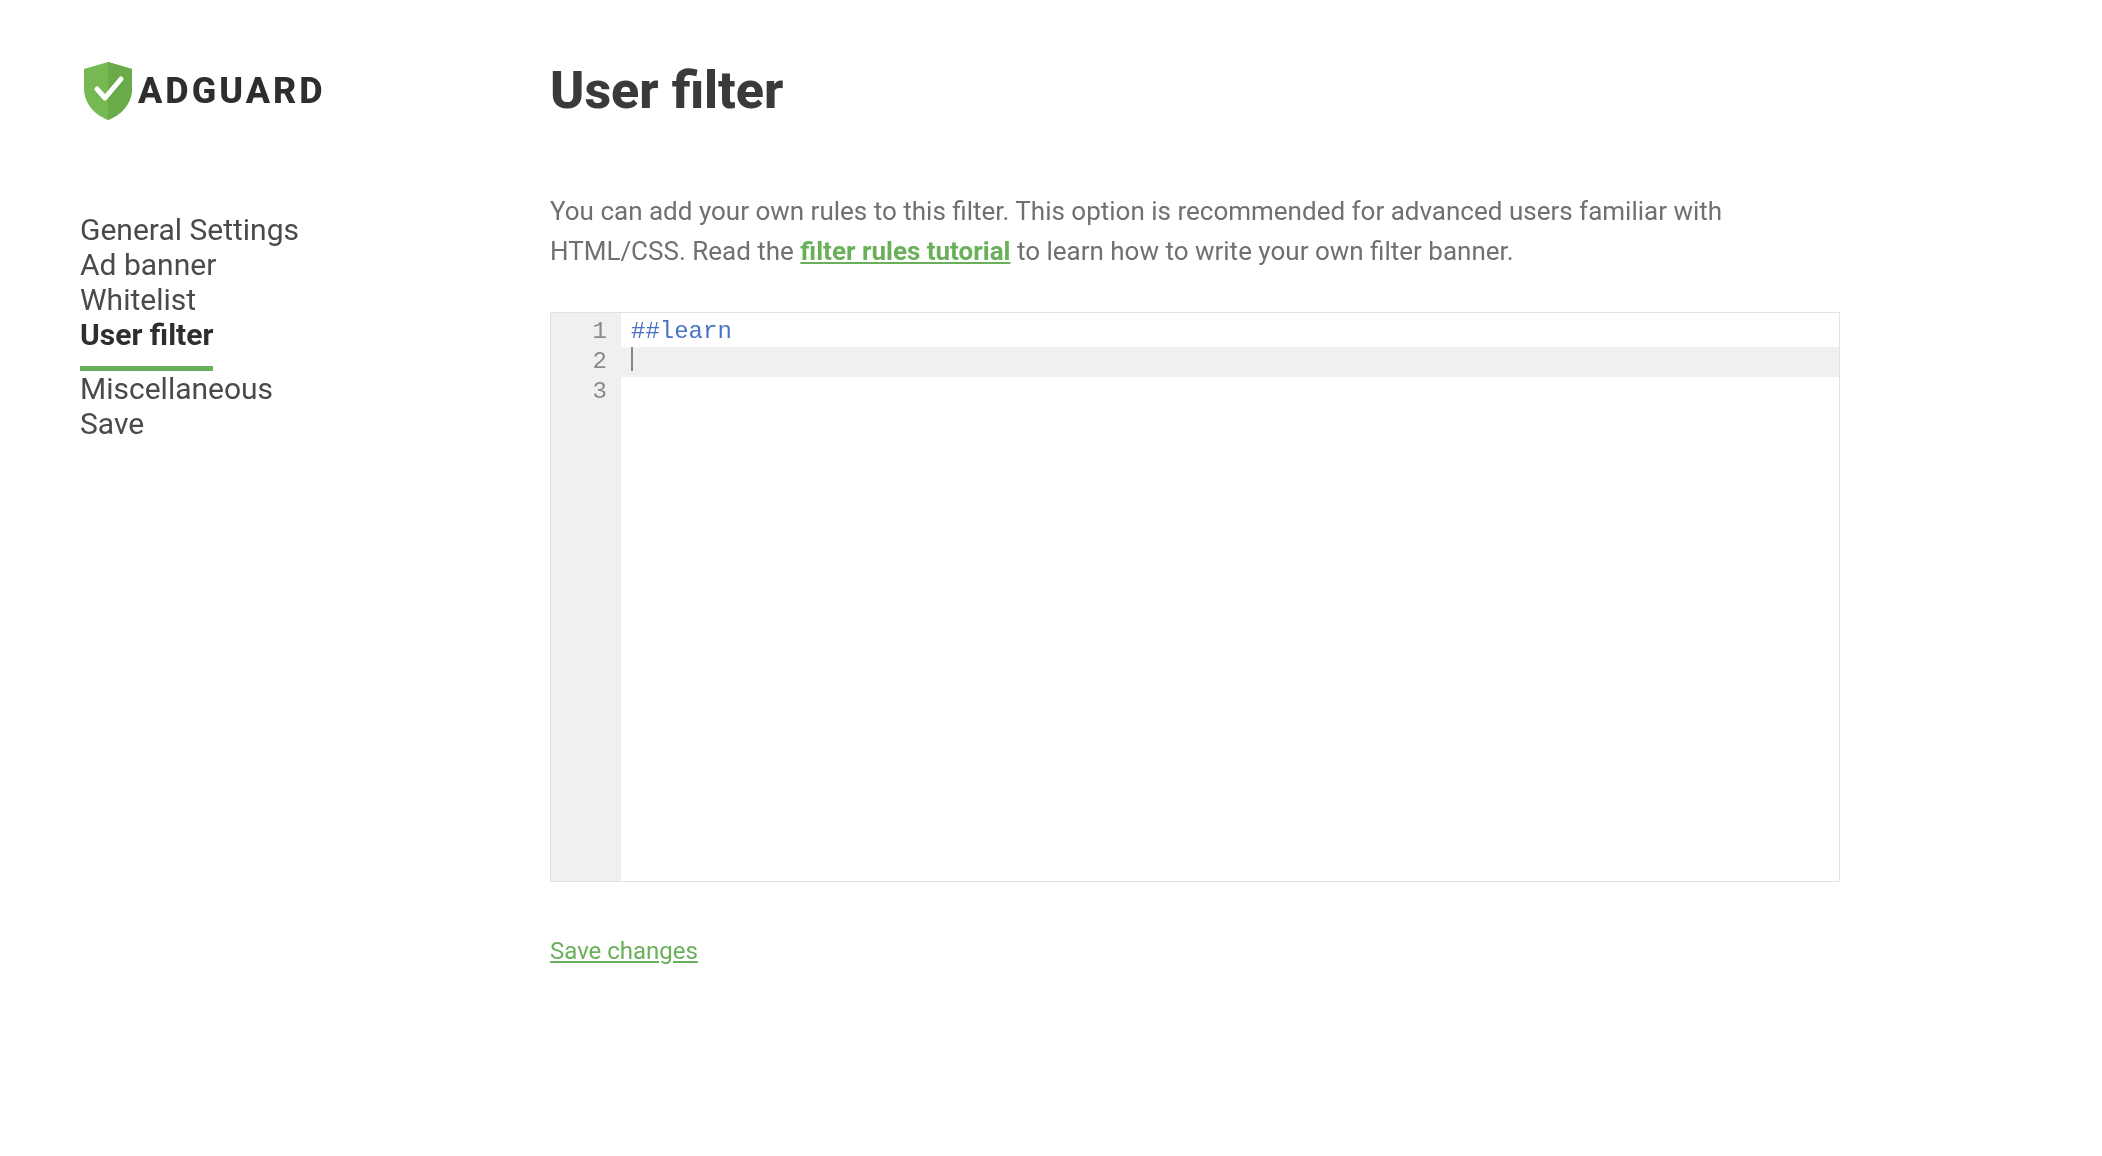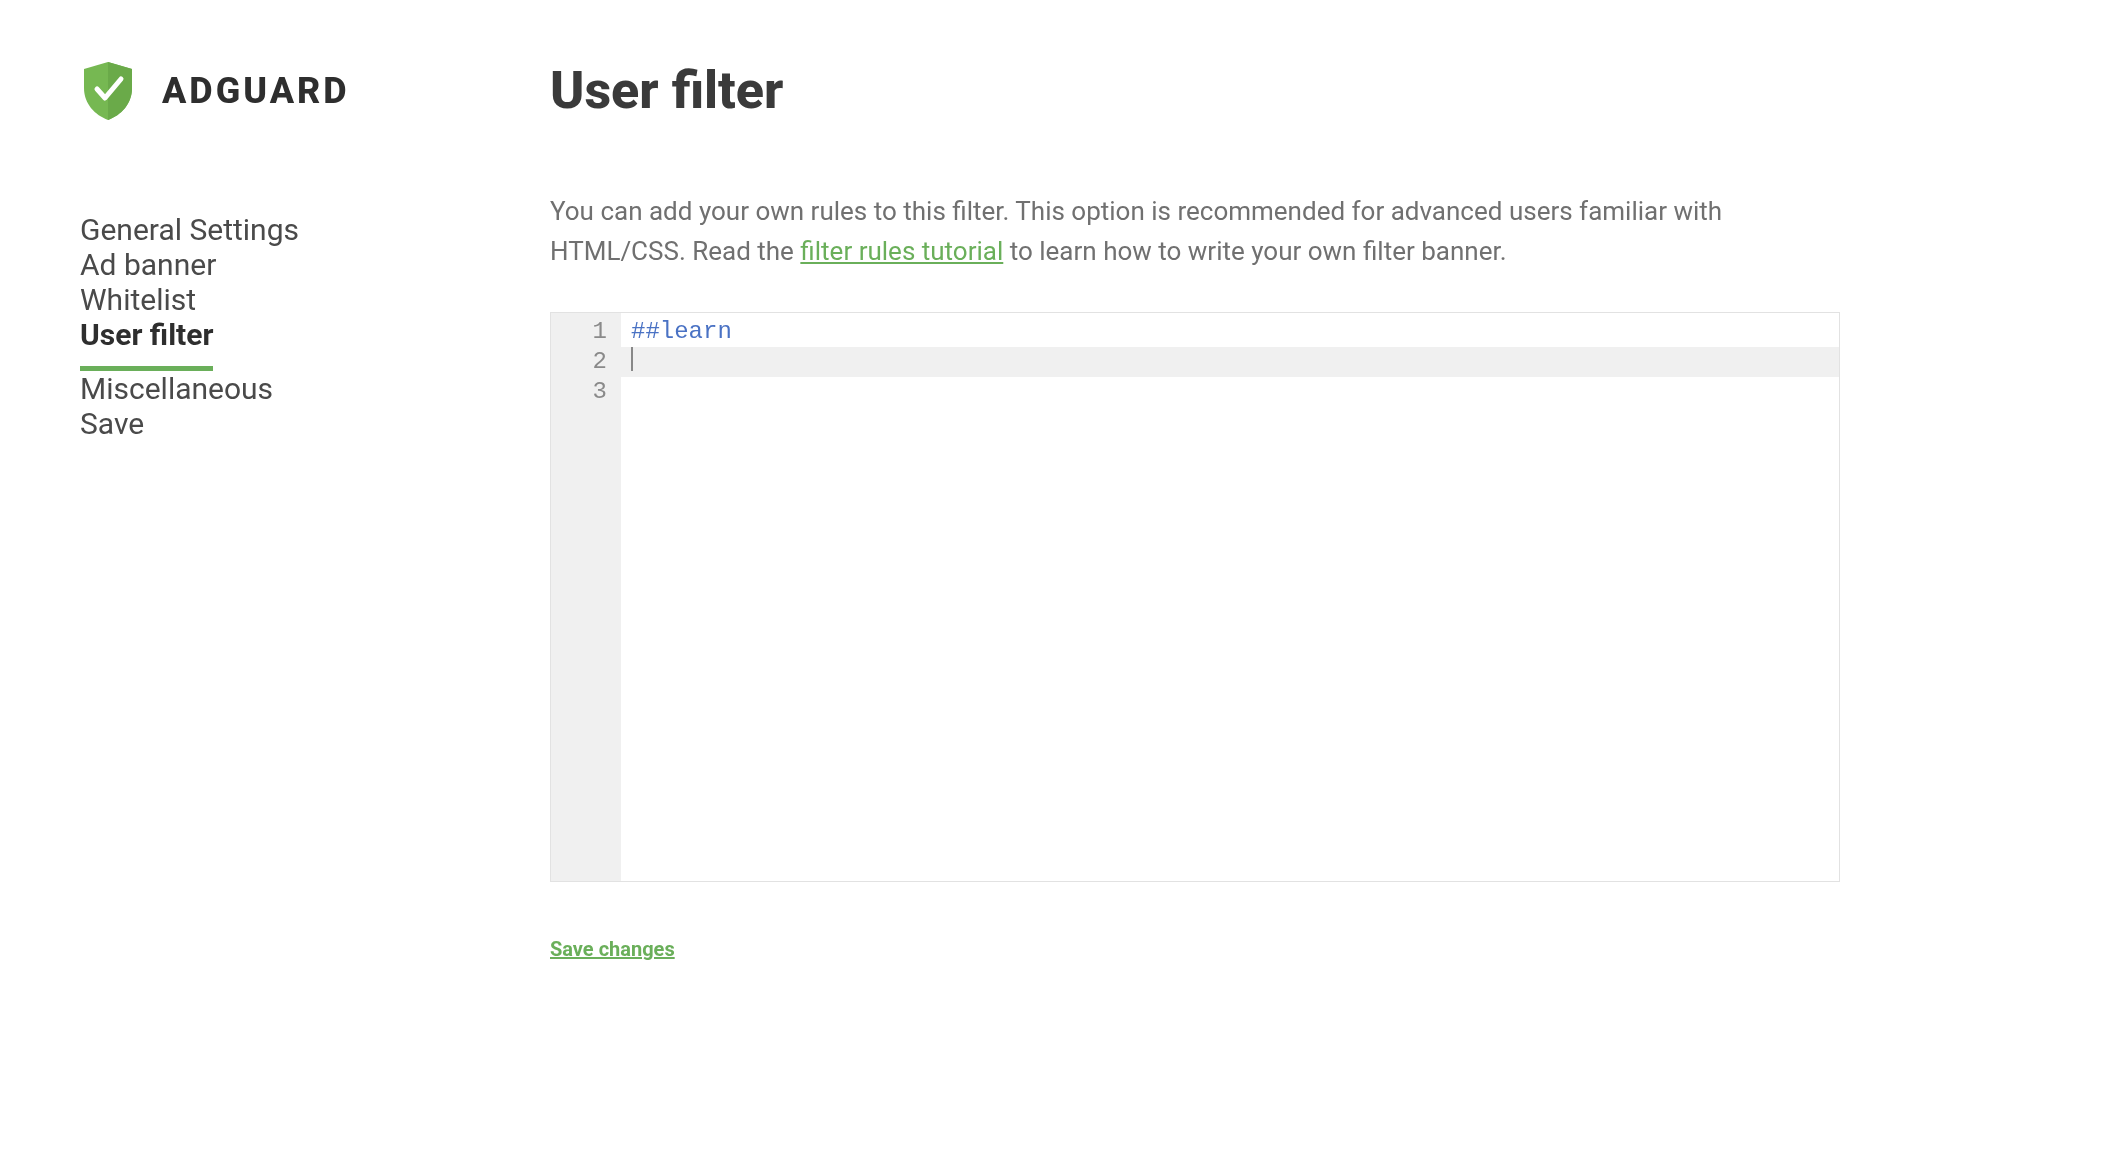--- a/index.html
+++ b/index.html
@@ -15,21 +15,21 @@
     padding: 60px 80px 40px 80px;
   }
   
   .sidebar {
     width: 470px;
     flex: 0 0 470px;
   }
   .brand {
     display: flex;
     align-items: center;
-    gap: 26px;
+    gap: 2px;
     margin-bottom: 90px;
   }
   .brand svg {
     width: 56px;
     height: 62px;
     display: block;
   }
   .brand-name {
     font-size: 36px;
     font-weight: 800;
@@ -67,20 +67,21 @@
   .description {
     font-size: 26px;
     line-height: 1.55;
     color: #707070;
     margin-bottom: 40px;
     max-width: 1290px;
   }
   .description a {
     color: #6aaf5a;
     text-decoration: underline;
+    font-weight: bold;
   }
   
   .editor {
     border: 1px solid #e2e2e2;
     width: 100%;
     max-width: 1290px;
     height: 570px;
     display: flex;
     font-family: "SFMono-Regular", Consolas, "Liberation Mono", Menlo, monospace;
     font-size: 24px;
@@ -122,22 +123,22 @@
     width: 1.5px;
     height: 24px;
     background: #888;
     vertical-align: -3px;
   }
   
   .save-row {
     margin-top: 55px;
   }
   .save-link {
-    font-size: 20px;
-    font-weight: 700;
+    font-size: 24px;
+    font-weight: 400;
     color: #6aaf5a;
     text-decoration: underline;
     cursor: pointer;
   }
 </style>
 </head>
 <body>
 
 <div class="page">
 

